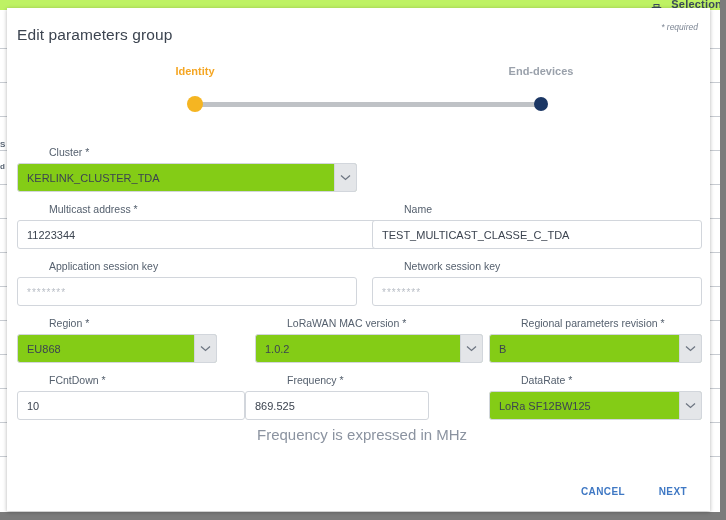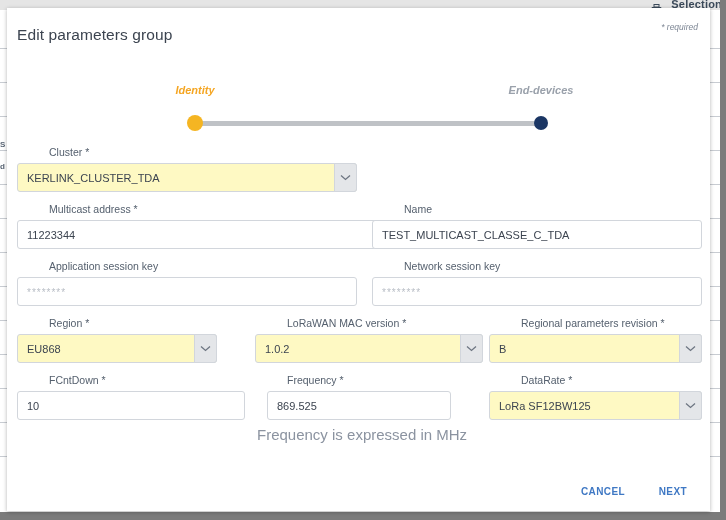--- a/index.html
+++ b/index.html
@@ -18,21 +18,21 @@
   
   .app-bg {
     position: absolute;
     inset: 0;
     background: #ffffff;
   }
   .bg-topbar {
     position: absolute;
     left: 0; top: 0; right: 0;
     height: 10px;
-    background: #e5e5e5;
+    background: #bef264;
   }
   .bg-topbar-label {
     position: absolute;
     right: 4px;
     top: -2px;
     font-size: 11px;
     font-weight: bold;
     color: #3b4a5a;
     white-space: nowrap;
     letter-spacing: .2px;
@@ -124,24 +124,23 @@
     top: 14px;
     font-size: 8.5px;
     font-style: italic;
     color: #7d8694;
   }
 
   
   .stepper {
     position: absolute;
     left: 0;
-    top: 76px;
+    top: 57px;
     width: 699px;
     height: 55px;
-    font-style: italic;
   }
   .step-label {
     position: absolute;
     top: 0;
     font-size: 11px;
     font-weight: bold;
     transform: translateX(-50%);
     white-space: nowrap;
   }
   .step-label.active { color: #f5a623; }
@@ -203,21 +202,21 @@
     position: absolute;
     left: 9px;
     top: 50%;
     transform: translateY(-50%);
     font-size: 10px;
     color: #b9bec6;
     letter-spacing: 1px;
     white-space: nowrap;
   }
   .select-box {
-    background: #fef9c3;
+    background: #84cc16;
   }
   .select-arrow {
     position: absolute;
     right: -1px;
     top: -1px;
     bottom: -1px;
     width: 23px;
     background: #e4e6e9;
     border: 1px solid #d2d6dc;
     border-radius: 0 3px 3px 0;
@@ -378,21 +377,21 @@
         </svg>
       </span>
     </div>
 
     <div class="field-label" style="left:0; top:228px">FCntDown *</div>
     <div class="input-box" style="left:0; top:245px; width:228px">
       <span class="val">10</span>
     </div>
 
     <div class="field-label" style="left:238px; top:228px">Frequency *</div>
-    <div class="input-box" style="left:250px; top:245px; width:184px">
+    <div class="input-box" style="left:228px; top:245px; width:184px">
       <span class="val">869.525</span>
     </div>
     <div class="hint" style="left:240px; top:280px">Frequency is expressed in MHz</div>
 
     <div class="field-label" style="left:472px; top:228px">DataRate *</div>
     <div class="input-box select-box" style="left:472px; top:245px; width:213px">
       <span class="val">LoRa SF12BW125</span>
       <span class="select-arrow">
         <svg width="11" height="7" viewBox="0 0 11 7" fill="none" stroke="#6e7682" stroke-width="1.3">
           <path d="M1 1.5 5.5 5.5 10 1.5"></path>

